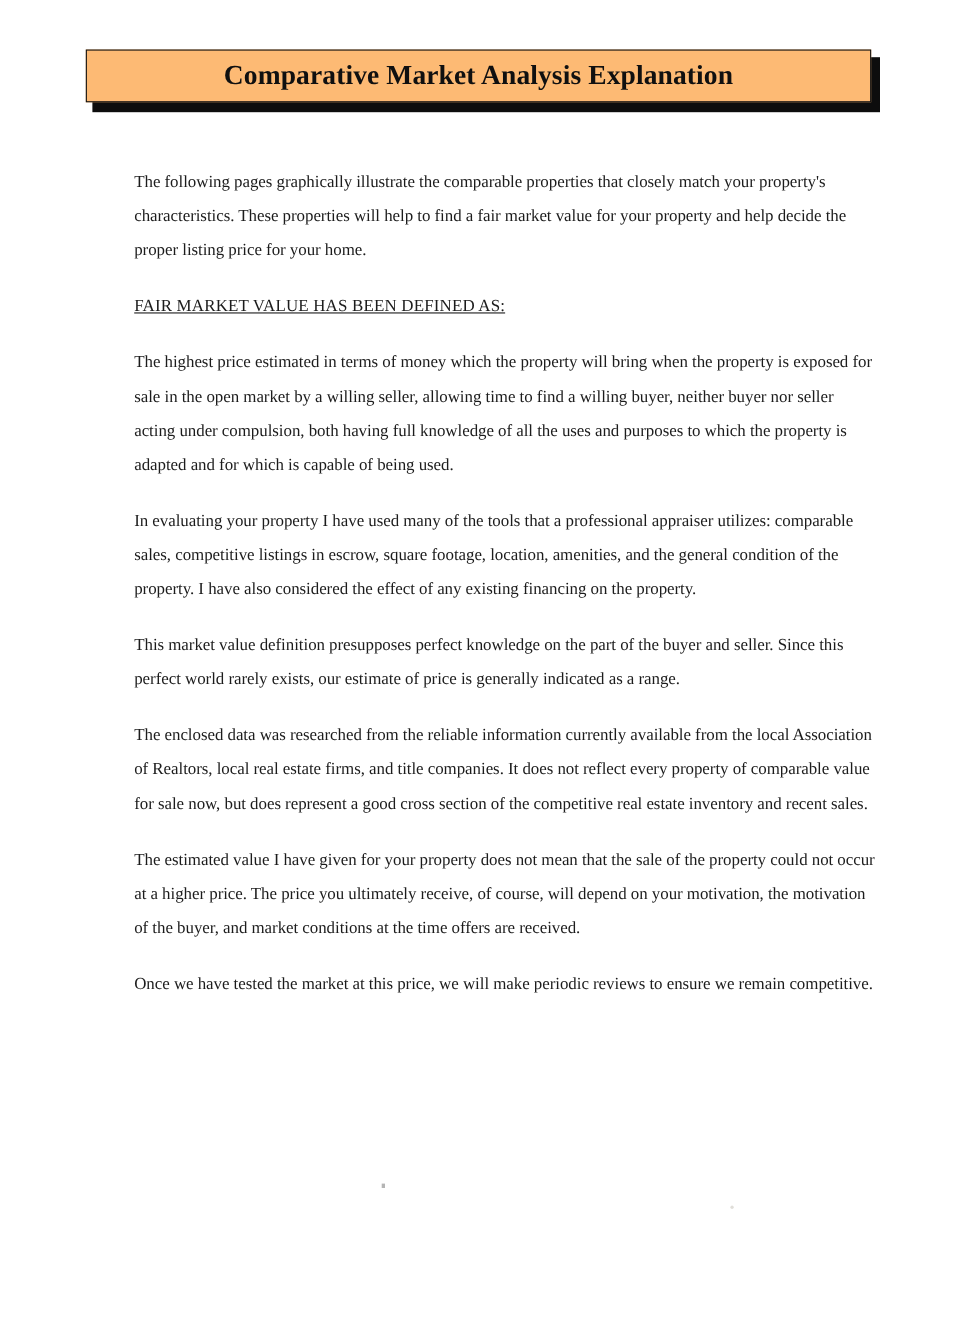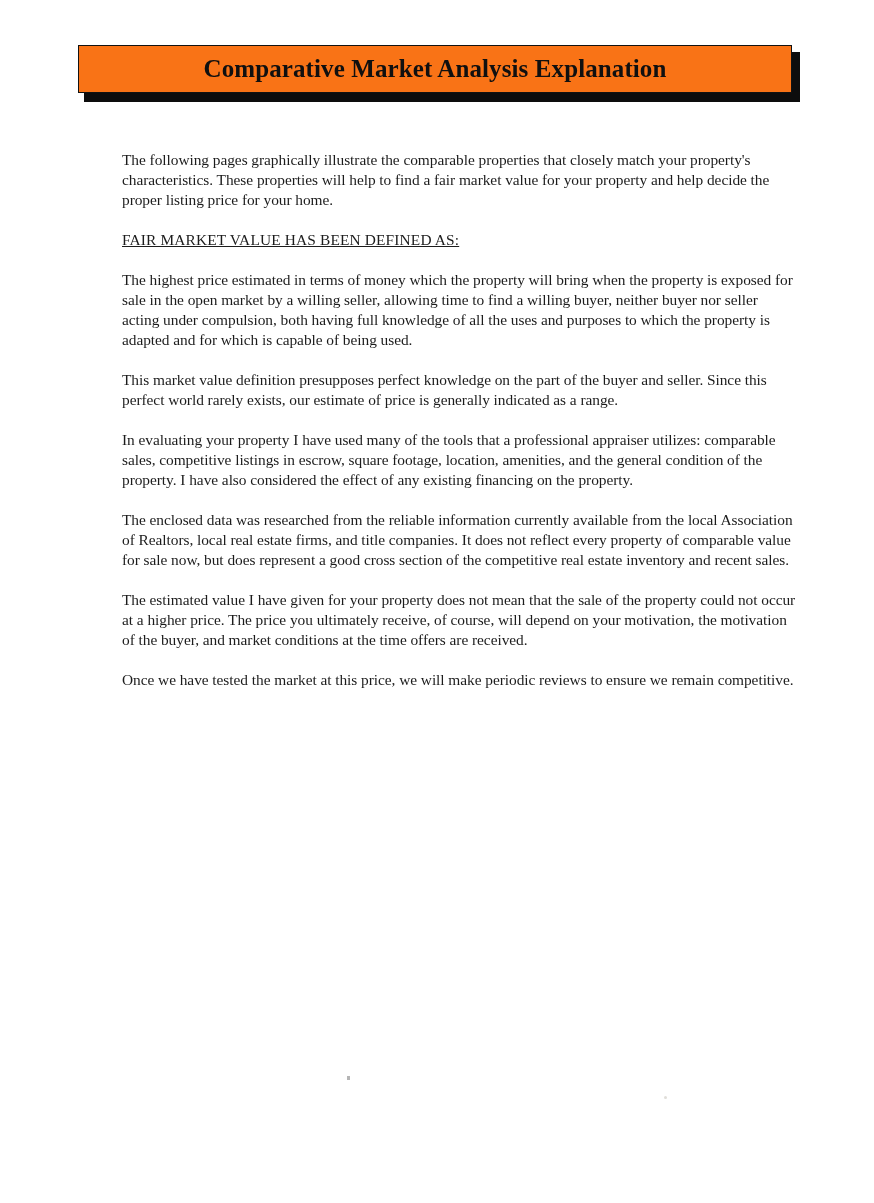--- a/index.html
+++ b/index.html
@@ -38,21 +38,21 @@
     width: 716px;
     height: 50px;
     background: #0d0d0d;
   }
   .title-box {
     position: absolute;
     left: 0;
     top: 0;
     width: 714px;
     height: 48px;
-    background: #f97316;
+    background: #fdba74;
     border: 1.6px solid #121212;
     box-sizing: border-box;
     display: flex;
     align-items: center;
     justify-content: center;
   }
   .title-text {
     font-size: 25px;
     font-weight: bold;
     letter-spacing: 0.1px;
@@ -64,21 +64,21 @@
 
   
   .body-block {
     position: absolute;
     left: 122px;
     top: 150px;
     width: 676px;
   }
   .para {
     font-size: 15.4px;
-    line-height: 20px;
+    line-height: 31px;
     text-align: left;
     margin: 0 0 20px 0;
     color: #1c1c1c;
     letter-spacing: -0.05px;
   }
   .para.heading-line {
     margin-bottom: 20px;
     letter-spacing: 0.15px;
     text-decoration: underline;
   }
@@ -117,22 +117,22 @@
     <div class="title-shadow"></div>
     <div class="title-box">
       <div class="title-text">Comparative Market Analysis Explanation</div>
     </div>
   </div>
 
   <div class="body-block">
     <p class="para">The following pages graphically illustrate the comparable properties that closely match your property's characteristics.  These properties will help to find a fair market value for your property and help decide the proper listing price for your home.</p>
     <p class="para heading-line">FAIR MARKET VALUE HAS BEEN DEFINED AS:</p>
     <p class="para">The highest price estimated in terms of money which the property will bring when the property is exposed for sale in the open market by a willing seller, allowing time to find a willing buyer, neither buyer nor seller acting under compulsion, both having full knowledge of all the uses and purposes to which the property is adapted and for which is capable of being used.</p>
+    <p class="para">In evaluating your property I have used many of the tools that a professional appraiser utilizes: comparable sales, competitive listings in escrow, square footage, location, amenities, and the general condition of the property.  I have also considered the effect of any existing financing on the property.</p>
     <p class="para">This market value definition presupposes perfect knowledge on the part of the buyer and seller. Since this perfect world rarely exists, our estimate of price is generally indicated as a range.</p>
-    <p class="para">In evaluating your property I have used many of the tools that a professional appraiser utilizes: comparable sales, competitive listings in escrow, square footage, location, amenities, and the general condition of the property.  I have also considered the effect of any existing financing on the property.</p>
     <p class="para">The enclosed data was researched from the reliable information currently available from the local Association of Realtors, local real estate firms, and title companies.  It does not reflect every property of comparable value for sale now, but does represent a good cross section of the competitive real estate inventory and recent sales.</p>
     <p class="para">The estimated value I have given for your property does not mean that the sale of the property could not occur at a higher price.  The price you ultimately receive, of course, will depend on your motivation, the motivation of the buyer, and market conditions at the time offers are received.</p>
     <p class="para">Once we have tested the market at this price, we will make periodic reviews to ensure we remain competitive.</p>
   </div>
 
   <div class="speck speck-a"></div>
   <div class="speck speck-b"></div>
 
 </div>
 

